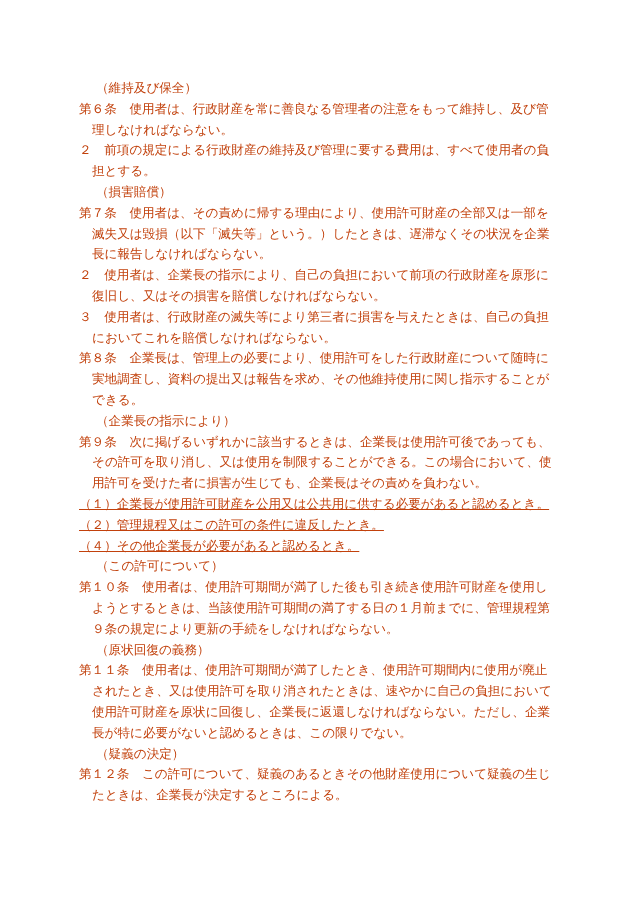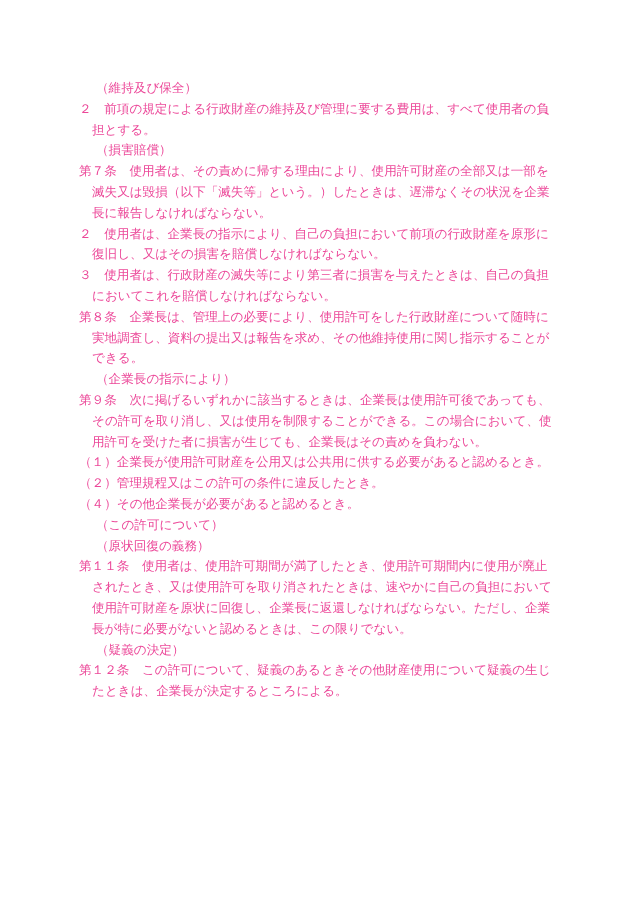--- a/index.html
+++ b/index.html
@@ -1,46 +1,48 @@
 <!DOCTYPE html>
 <html><head>
   <meta charset="utf-8">
   <style>
     html, body { margin: 0; padding: 0; background: #ffffff; }
     body { width: 630px; height: 903px; position: relative; overflow: hidden; }
     .page {
       position: absolute; left: 79px; top: 78px; width: 476px;
       font-family: "DejaVu Serif", "Liberation Serif", serif;
-      font-size: 12.6px; line-height: 20.8px; color: #ec4899;
+      font-size: 12.6px; line-height: 20.8px; color: #c2410c;
     }
     .heading { padding-left: 17px; white-space: nowrap; }
     .article { padding-left: 13px; text-indent: -13px; }
     .para { padding-left: 13px; text-indent: -13px; }
-    .item { padding-left: 27px; text-indent: -27px; }
+    .item { padding-left: 27px; text-indent: -27px; text-decoration: underline; }
   </style>
 </head>
 <body>
 
 <div class="page">
   <div class="heading">（維持及び保全）</div>
+  <div class="article">第６条　使用者は、行政財産を常に善良なる管理者の注意をもって維持し、及び管理しなければならない。</div>
   <div class="para">２　前項の規定による行政財産の維持及び管理に要する費用は、すべて使用者の負担とする。</div>
 
   <div class="heading">（損害賠償）</div>
   <div class="article">第７条　使用者は、その責めに帰する理由により、使用許可財産の全部又は一部を滅失又は毀損（以下「滅失等」という。）したときは、遅滞なくその状況を企業長に報告しなければならない。</div>
   <div class="para">２　使用者は、企業長の指示により、自己の負担において前項の行政財産を原形に復旧し、又はその損害を賠償しなければならない。</div>
   <div class="para">３　使用者は、行政財産の滅失等により第三者に損害を与えたときは、自己の負担においてこれを賠償しなければならない。</div>
 
   <div class="article">第８条　企業長は、管理上の必要により、使用許可をした行政財産について随時に実地調査し、資料の提出又は報告を求め、その他維持使用に関し指示することができる。</div>
 
   <div class="heading">（企業長の指示により）</div>
   <div class="article">第９条　次に掲げるいずれかに該当するときは、企業長は使用許可後であっても、その許可を取り消し、又は使用を制限することができる。この場合において、使用許可を受けた者に損害が生じても、企業長はその責めを負わない。</div>
   <div class="item">（１）企業長が使用許可財産を公用又は公共用に供する必要があると認めるとき。</div>
   <div class="item">（２）管理規程又はこの許可の条件に違反したとき。</div>
   <div class="item">（４）その他企業長が必要があると認めるとき。</div>
 
   <div class="heading">（この許可について）</div>
+  <div class="article">第１０条　使用者は、使用許可期間が満了した後も引き続き使用許可財産を使用しようとするときは、当該使用許可期間の満了する日の１月前までに、管理規程第９条の規定により更新の手続をしなければならない。</div>
 
   <div class="heading">（原状回復の義務）</div>
   <div class="article">第１１条　使用者は、使用許可期間が満了したとき、使用許可期間内に使用が廃止されたとき、又は使用許可を取り消されたときは、速やかに自己の負担において使用許可財産を原状に回復し、企業長に返還しなければならない。ただし、企業長が特に必要がないと認めるときは、この限りでない。</div>
 
   <div class="heading">（疑義の決定）</div>
   <div class="article">第１２条　この許可について、疑義のあるときその他財産使用について疑義の生じたときは、企業長が決定するところによる。</div>
 </div>
 
 </body></html>

